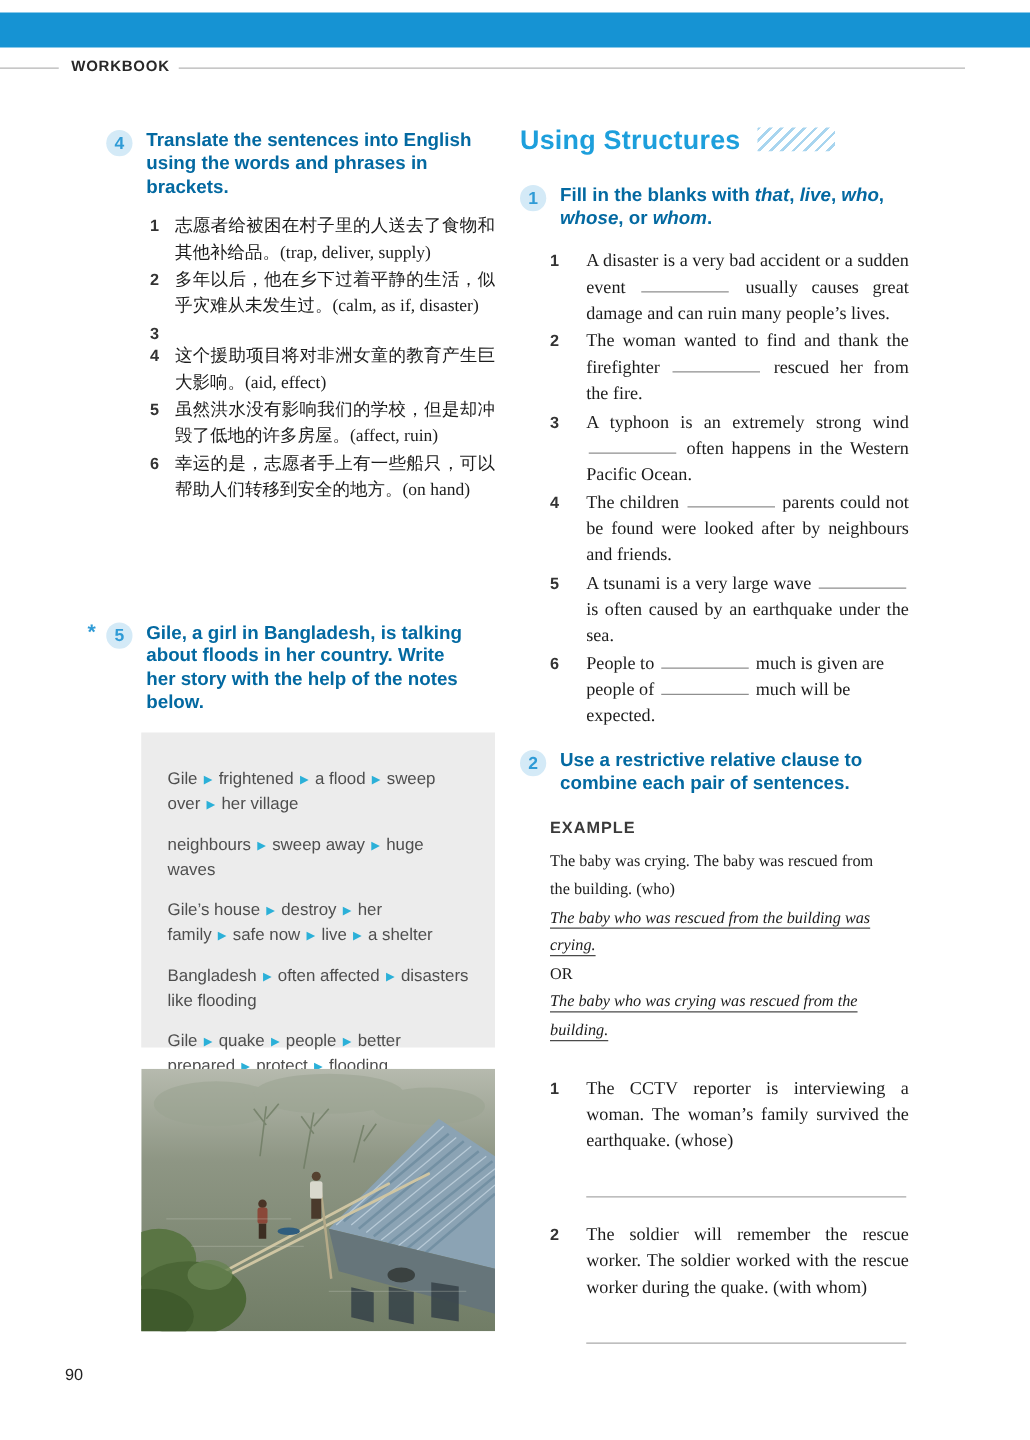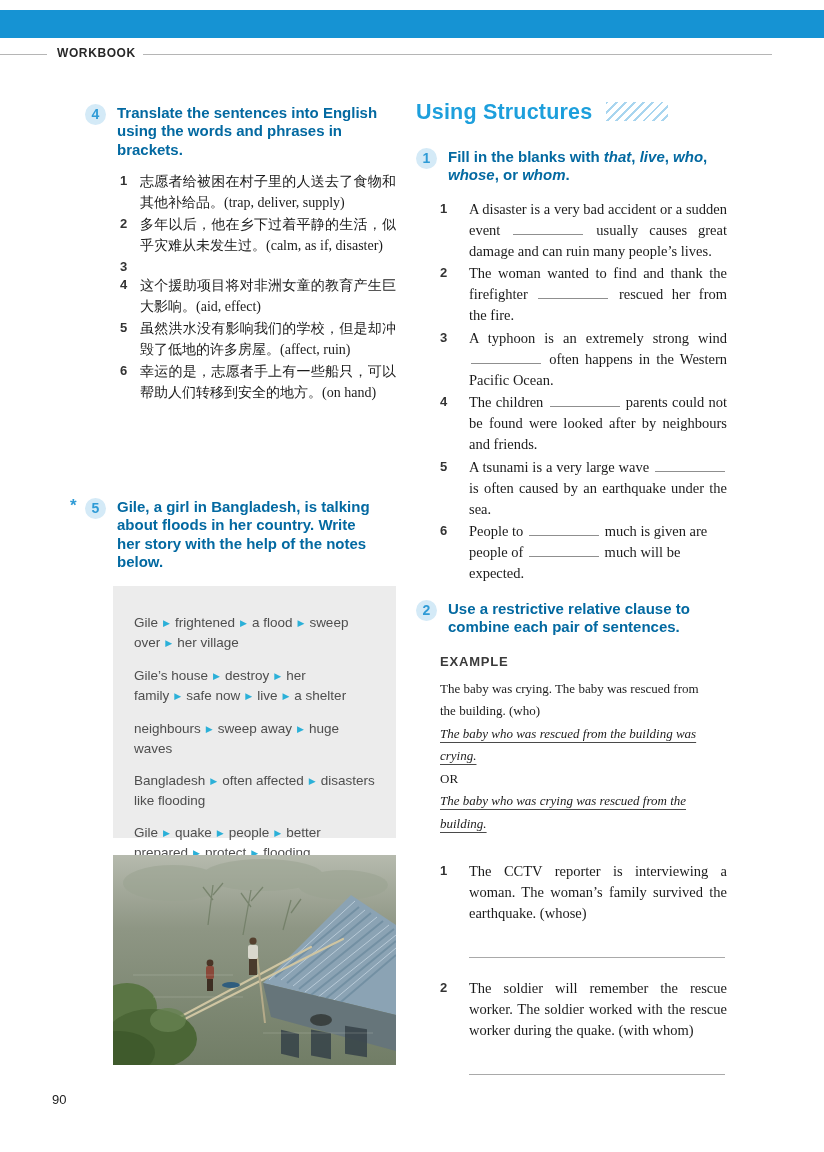--- a/index.html
+++ b/index.html
@@ -117,22 +117,22 @@
   <div class="ex-head">
     <span class="star">*</span>
     <span class="badge">5</span>
     <span class="ex-title">Gile, a girl in Bangladesh, is talking about floods in her country. Write her story with the help of the notes below.</span>
   </div>
 </section>
 
 <div id="notes">
   <div id="notes-lines">
       <div class="note-line"><span>Gile</span><span class="tri">▶</span><span>frightened</span><span class="tri">▶</span><span>a flood</span><span class="tri">▶</span><span>sweep over</span><span class="tri">▶</span><span>her village</span></div>
+      <div class="note-line"><span>neighbours</span><span class="tri">▶</span><span>sweep away</span><span class="tri">▶</span><span>huge waves</span></div>
       <div class="note-line"><span>Gile’s house</span><span class="tri">▶</span><span>destroy</span><span class="tri">▶</span><span>her family</span><span class="tri">▶</span><span>safe now</span><span class="tri">▶</span><span>live</span><span class="tri">▶</span><span>a shelter</span></div>
-      <div class="note-line"><span>neighbours</span><span class="tri">▶</span><span>sweep away</span><span class="tri">▶</span><span>huge waves</span></div>
       <div class="note-line"><span>Bangladesh</span><span class="tri">▶</span><span>often affected</span><span class="tri">▶</span><span>disasters like flooding</span></div>
       <div class="note-line"><span>Gile</span><span class="tri">▶</span><span>quake</span><span class="tri">▶</span><span>people</span><span class="tri">▶</span><span>better prepared</span><span class="tri">▶</span><span>protect</span><span class="tri">▶</span><span>flooding</span></div>
     </div>
 </div>
 
 <div id="photo">
   <svg width="283" height="210" viewBox="0 0 283 210" xmlns="http://www.w3.org/2000/svg">
     <defs>
       <linearGradient id="water" x1="0" y1="0" x2="0" y2="1">
         <stop offset="0" stop-color="#b6baae"></stop>

